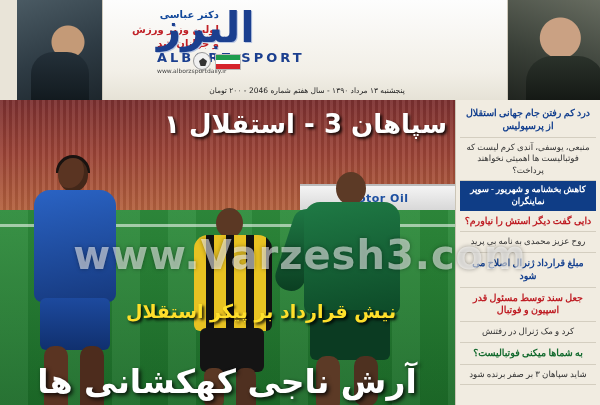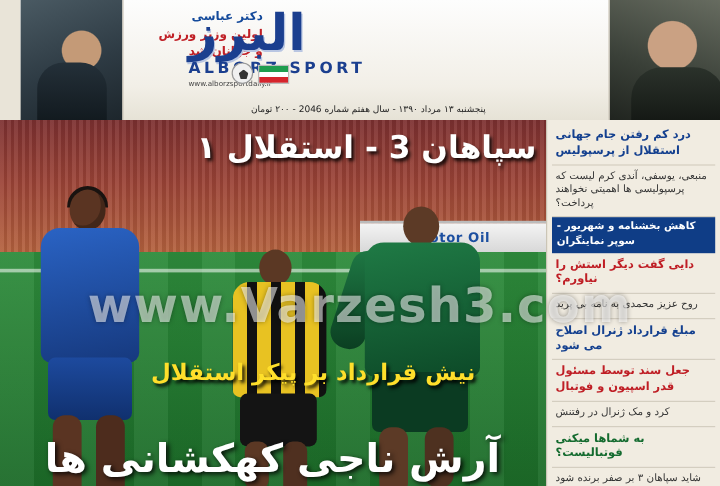--- a/index.html
+++ b/index.html
@@ -177,21 +177,21 @@
   }
 
   
   .right-col {
     position:absolute; right:0; top:0; width:145px; height:305px;
     background:#f1ece1; border-left:1px solid #cbc5b6;
     padding:3px 4px; direction:rtl;
   }
   .r-item {
     font-size:9.5px; line-height:1.35; color:#111; font-weight:bold;
-    padding:4px 3px; border-bottom:1px solid #d4cec0; text-align:left;
+    padding:4px 3px; border-bottom:1px solid #d4cec0; text-align:center;font-family:Liberation Serif, serif;
   }
   .r-item.red   { color:#bf1e25; }
   .r-item.blue  { color:#14408f; }
   .r-item.green { color:#146b2f; }
   .r-item.small { font-size:8.6px; font-weight:normal; color:#333; }
   .r-item.banner {
     background:#0f3d86; color:#fff; font-size:8.6px; padding:3px 4px; border-bottom:none;
   }
 
   
@@ -266,21 +266,21 @@
         <div class="legR"></div>
       </div>
 
       <div class="ph-headline-top">سپاهان 3 - استقلال ۱</div>
       <div class="ph-headline-mid">نیش قرارداد بر پیکر استقلال</div>
       <div class="ph-headline-big">آرش ناجی کهکشانی ها</div>
     </div>
 
     <div class="right-col">
       <div class="r-item blue">درد کم رفتن جام جهانی استقلال از پرسپولیس</div>
-      <div class="r-item small">منبعی، یوسفی، آندی کرم لیست که پرسپولیسی ها اهمیتی نخواهند پرداخت؟</div>
+      <div class="r-item small">منبعی، یوسفی، آندی کرم لیست که فوتبالیست ها اهمیتی نخواهند پرداخت؟</div>
       <div class="r-item banner">کاهش بخشنامه و شهریور - سوپر نماینگران</div>
       <div class="r-item red">دایی گفت دیگر استش را نیاورم؟</div>
       <div class="r-item small">روح عزیز محمدی به نامه بی پرید</div>
       <div class="r-item blue">مبلغ قرارداد ژنرال اصلاح می شود</div>
       <div class="r-item red">جعل سند توسط مسئول قدر اسپیون و فوتبال</div>
       <div class="r-item small">کرد و مک ژنرال در رفتنش</div>
       <div class="r-item green">به شماها میکنی فوتبالیست؟</div>
       <div class="r-item small">شاید سپاهان ۳ بر صفر برنده شود</div>
 
     </div>

